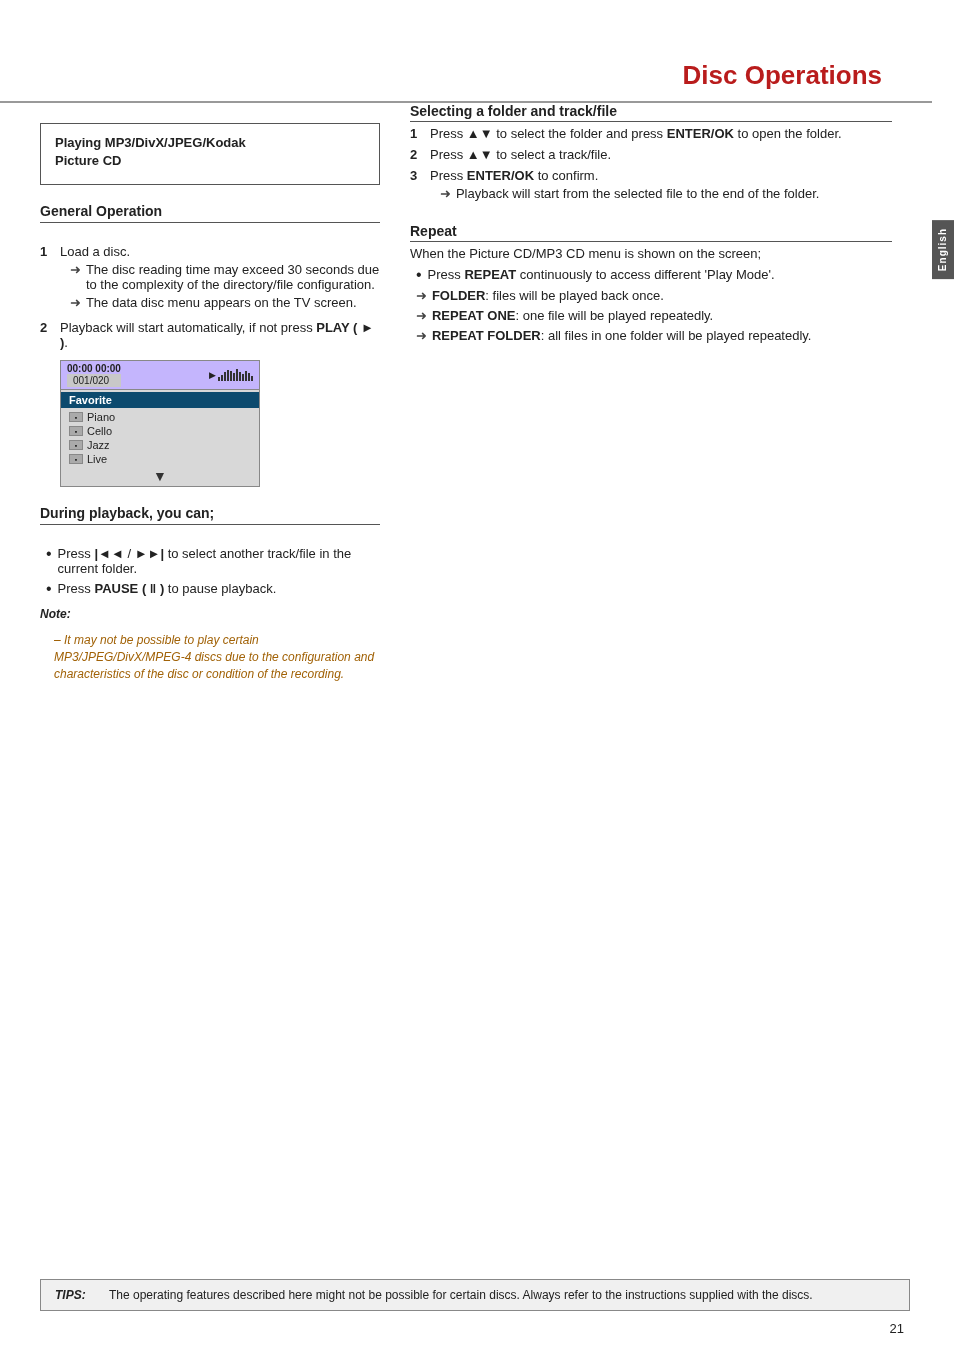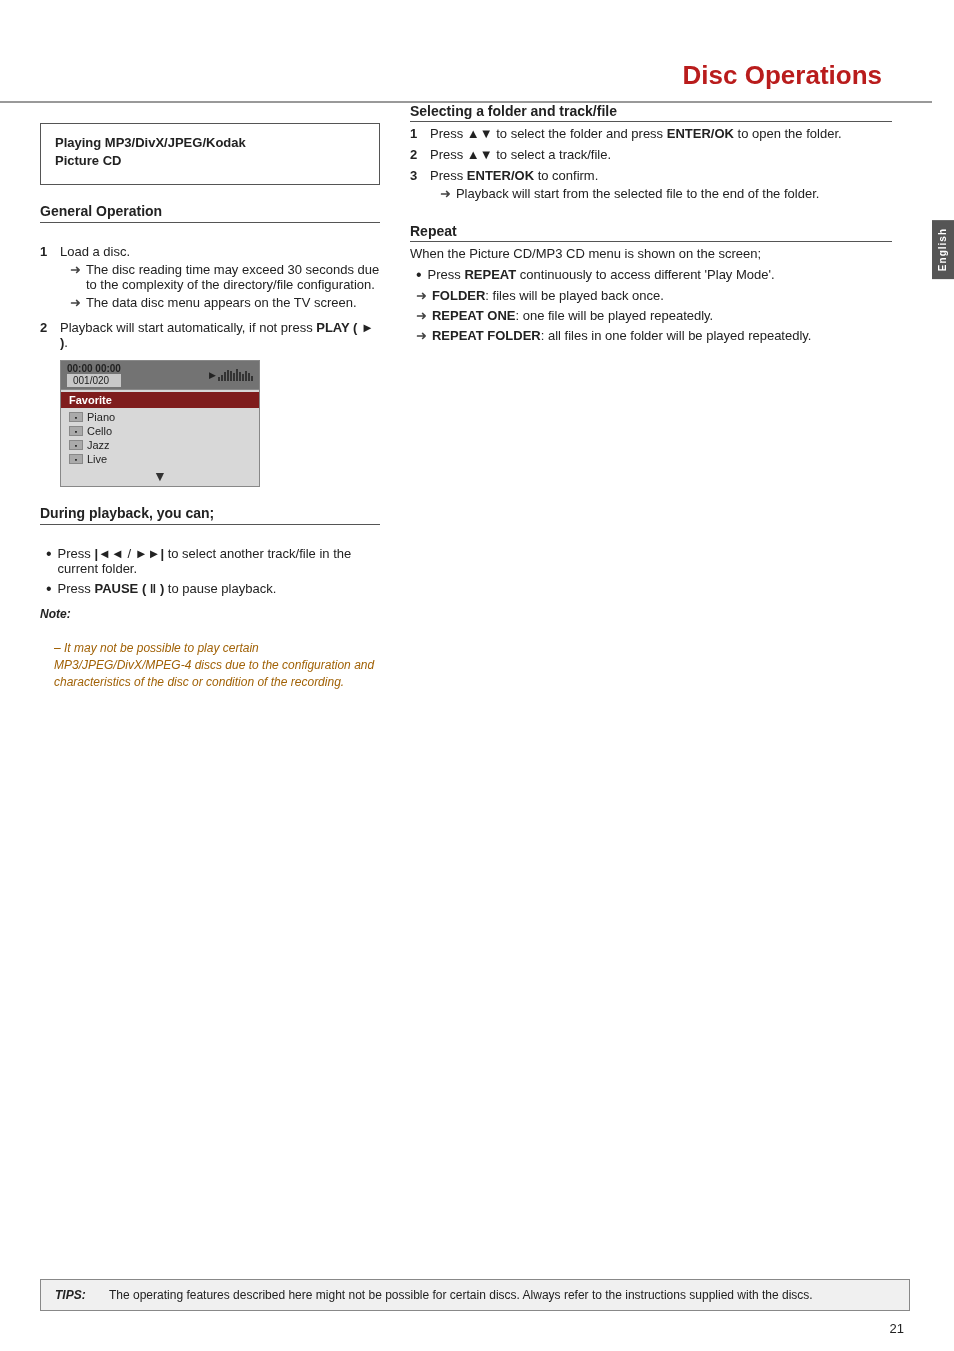--- a/index.html
+++ b/index.html
@@ -130,21 +130,21 @@
 
     
     .player-mockup {
       border: 1.5px solid #888;
       background: #d8d8d8;
       width: 200px;
       margin: 10px 0 10px 20px;
       font-size: 11px;
     }
     .player-top {
-      background: #737373;
+      background: #c4b5fd;
       display: flex;
       align-items: center;
       justify-content: space-between;
       padding: 2px 6px;
       border-bottom: 1px solid #888;
     }
     .player-time {
       font-size: 10px;
       font-weight: bold;
     }
@@ -166,21 +166,21 @@
       background: #333;
       width: 2px;
       display: inline-block;
     }
     .player-track {
       font-size: 10px;
       padding: 1px 6px;
       background: #c8c8c8;
     }
     .player-folder-row {
-      background: #7f1d1d;
+      background: #0c4a6e;
       color: #fff;
       padding: 2px 8px;
       font-size: 11px;
       font-weight: bold;
       margin: 2px 0;
     }
     .player-item {
       display: flex;
       align-items: center;
       gap: 4px;
@@ -203,21 +203,21 @@
       color: #333;
       padding: 2px;
     }
 
     
     .note-label {
       font-style: italic;
       font-weight: bold;
       font-size: 12px;
       margin-top: 10px;
-      margin-bottom: 19px;
+      margin-bottom: 11px;
     }
     .note-text {
       font-style: italic;
       font-size: 12px;
       margin-left: 14px;
       line-height: 1.4;
       color: #a16207;
     }
 
     

